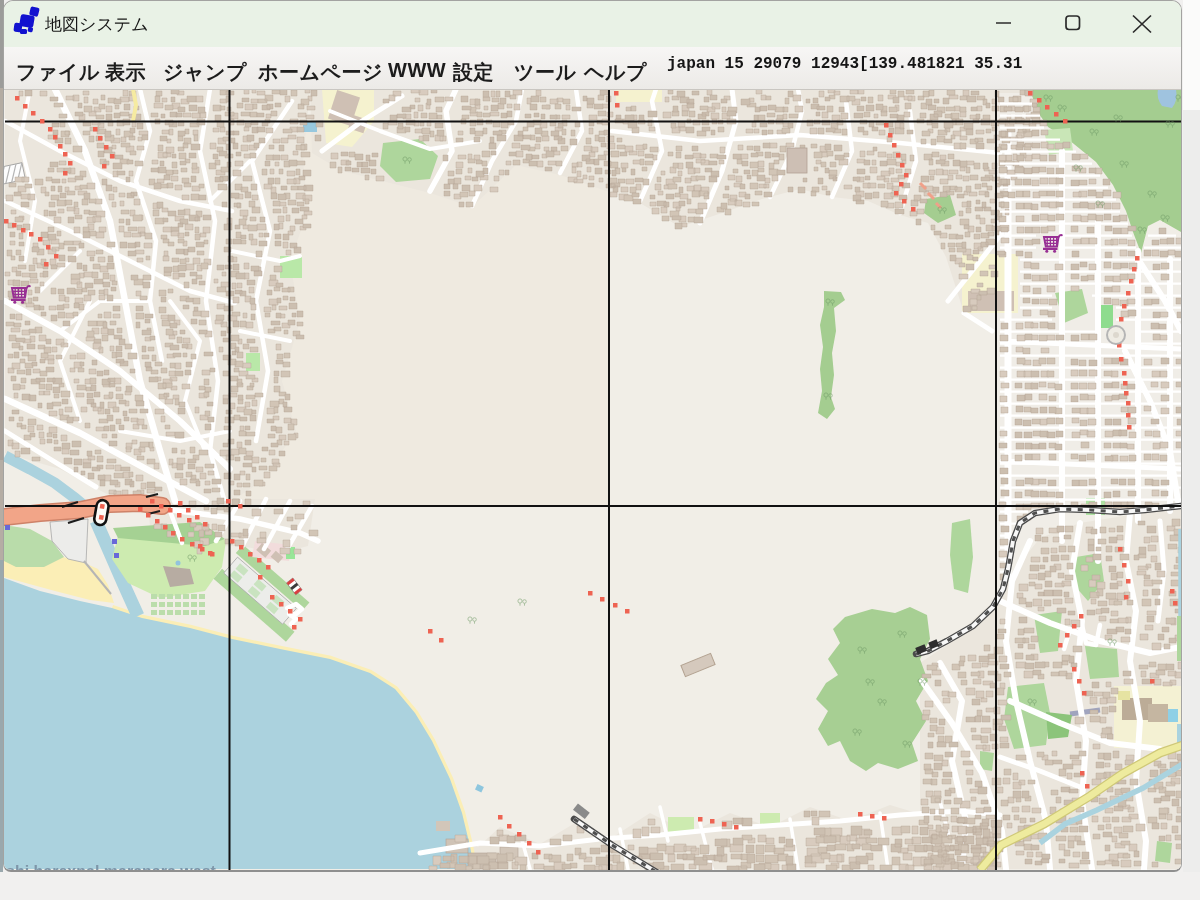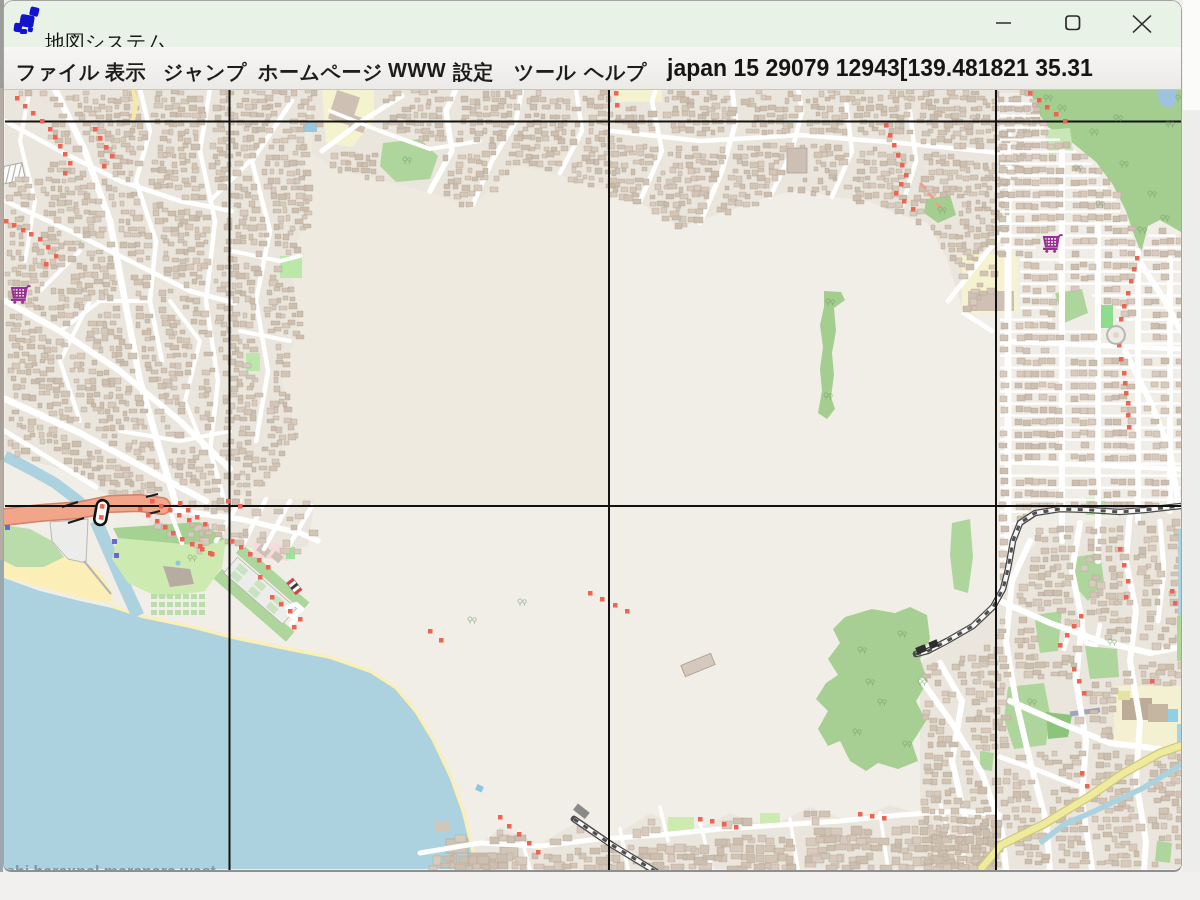--- a/index.html
+++ b/index.html
@@ -1,18 +1,18 @@
 <!DOCTYPE html>
 <html><head><meta charset="utf-8"><style>
 html,body{margin:0;padding:0;width:1200px;height:900px;background:#f1f0ef;font-family:"Liberation Sans",sans-serif;overflow:hidden}
 #win{position:absolute;left:3px;top:0;width:1179px;height:872px;border:1px solid #a3a3a1;border-bottom:2px solid #8f8f8f;border-radius:10px 10px 8px 8px;overflow:hidden;background:#f2efe9;box-sizing:border-box}
 #title{position:absolute;left:0;top:0;width:100%;height:46px;background:#e9f2e6}
 #menu{position:absolute;left:0;top:46px;width:100%;height:42px;background:linear-gradient(#f7f6f5,#eceae7);border-bottom:1px solid #c9c6c1}
 .mi{position:absolute;top:12px;font-size:20px;font-weight:bold;color:#1c1c1c;letter-spacing:0.5px}
-#status{position:absolute;top:8px;left:663px;font-family:Liberation Sans, sans-serif;font-size:23px;font-weight:bold;color:#151515;white-space:pre}
+#status{position:absolute;top:8px;left:663px;font-family:Liberation Mono, monospace;font-size:16px;font-weight:bold;color:#151515;white-space:pre}
 #maparea{position:absolute;left:0px;top:0px;width:1178px;height:872px;overflow:hidden}
 </style></head><body>
 <div style="position:absolute;left:1183px;top:0;width:17px;height:110px;background:#fbfbfa"></div>
 <div style="position:absolute;left:1183px;top:110px;width:17px;height:762px;background:#ededec"></div>
 <div style="position:absolute;left:0;top:0;width:4px;height:88px;background:#9c9c9a"></div>
 <div style="position:absolute;left:0;top:88px;width:3px;height:212px;background:#b4aca2"></div>
 <div style="position:absolute;left:0;top:300px;width:3px;height:160px;background:#a8a099"></div>
 <div style="position:absolute;left:0;top:460px;width:3px;height:100px;background:#b5ada4"></div>
 <div style="position:absolute;left:0;top:560px;width:3px;height:312px;background:#9aa8ad"></div>
 <div id="win">
@@ -555,21 +555,21 @@
 <div id="title">
 <svg width="46" height="46" style="position:absolute;left:0;top:0">
 <g fill="#1212cf">
           <rect x="26" y="6" width="9" height="9" rx="2" transform="rotate(14 30 10)"></rect>
 <rect x="16" y="14" width="14" height="12" rx="2.5" transform="rotate(10 23 20)"></rect>
 <rect x="10" y="22" width="8" height="9" rx="2" transform="rotate(8 14 26)"></rect>
 <rect x="16" y="28" width="7" height="5" rx="1.5"></rect>
 <rect x="24" y="26" width="5" height="5" rx="1.5" transform="rotate(15 26 28)"></rect>
         </g>
       </svg>
-<span style="position:absolute;left:41px;top:28px;font-size:20px;color:#141414">地図システム</span>
+<span style="position:absolute;left:41px;top:12px;font-size:17px;color:#141414">地図システム</span>
 <svg width="222" height="46" style="position:absolute;right:0px;top:0">
 <g stroke="#2b2b2b" stroke-width="1.7" fill="none">
 <path d="M37 22 h15"></path>
 <rect x="107" y="15" width="13.5" height="13.5" rx="3"></rect>
 <path d="M174 14.5 l18 17 M192 14.5 l-18 17"></path>
 </g>
       </svg>
 </div>
 <div id="menu">
 <span class="mi" style="left:12px">ファイル</span>

